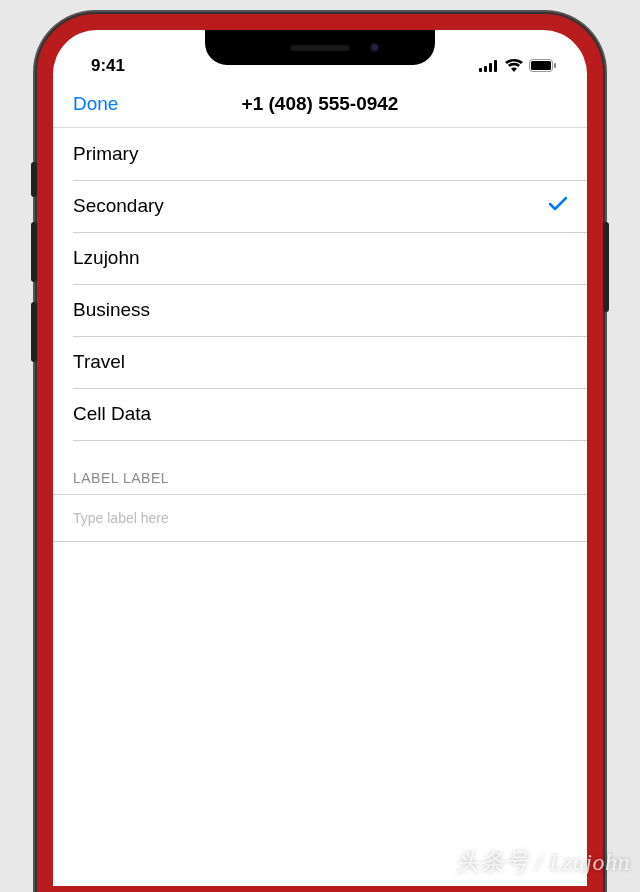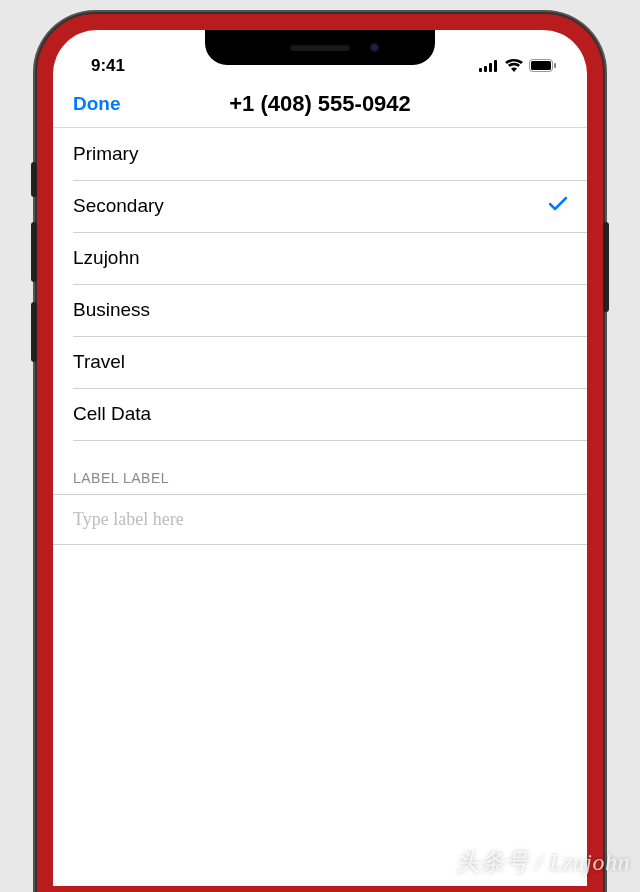--- a/index.html
+++ b/index.html
@@ -95,28 +95,28 @@
       height: 48px;
       display: flex;
       align-items: center;
       padding: 0 20px;
       position: relative;
       border-bottom: 0.5px solid rgba(0,0,0,0.15);
     }
     .nav-done {
       color: #007aff;
       font-size: 19px;
-      font-weight: 700;
+      font-weight: 400;
       cursor: pointer;
     }
     .nav-title {
       position: absolute;
       left: 50%;
       transform: translateX(-50%);
-      font-size: 22px;
+      font-size: 19px;
       font-weight: 700;
       color: #000;
     }
     .list {
       background: #fff;
     }
     .list-row {
       min-height: 52px;
       padding: 14px 20px;
       display: flex;
@@ -148,23 +148,23 @@
     }
     .custom-input-row {
       padding: 14px 20px;
       border-top: 0.5px solid rgba(0,0,0,0.18);
       border-bottom: 0.5px solid rgba(0,0,0,0.18);
     }
     .custom-input {
       width: 100%;
       border: none;
       outline: none;
-      font-size: 18px;
-      color: #000;
-      font-family: Liberation Serif, serif;
+      font-size: 14px;
+      color: #000;
+      font-family: Liberation Sans, sans-serif;
     }
     .custom-input::placeholder {
       color: #bcbcc0;
     }
     .watermark {
       position: absolute;
       bottom: 14px;
       right: 10px;
       font-size: 24px;
       color: rgba(255,255,255,0.75);

